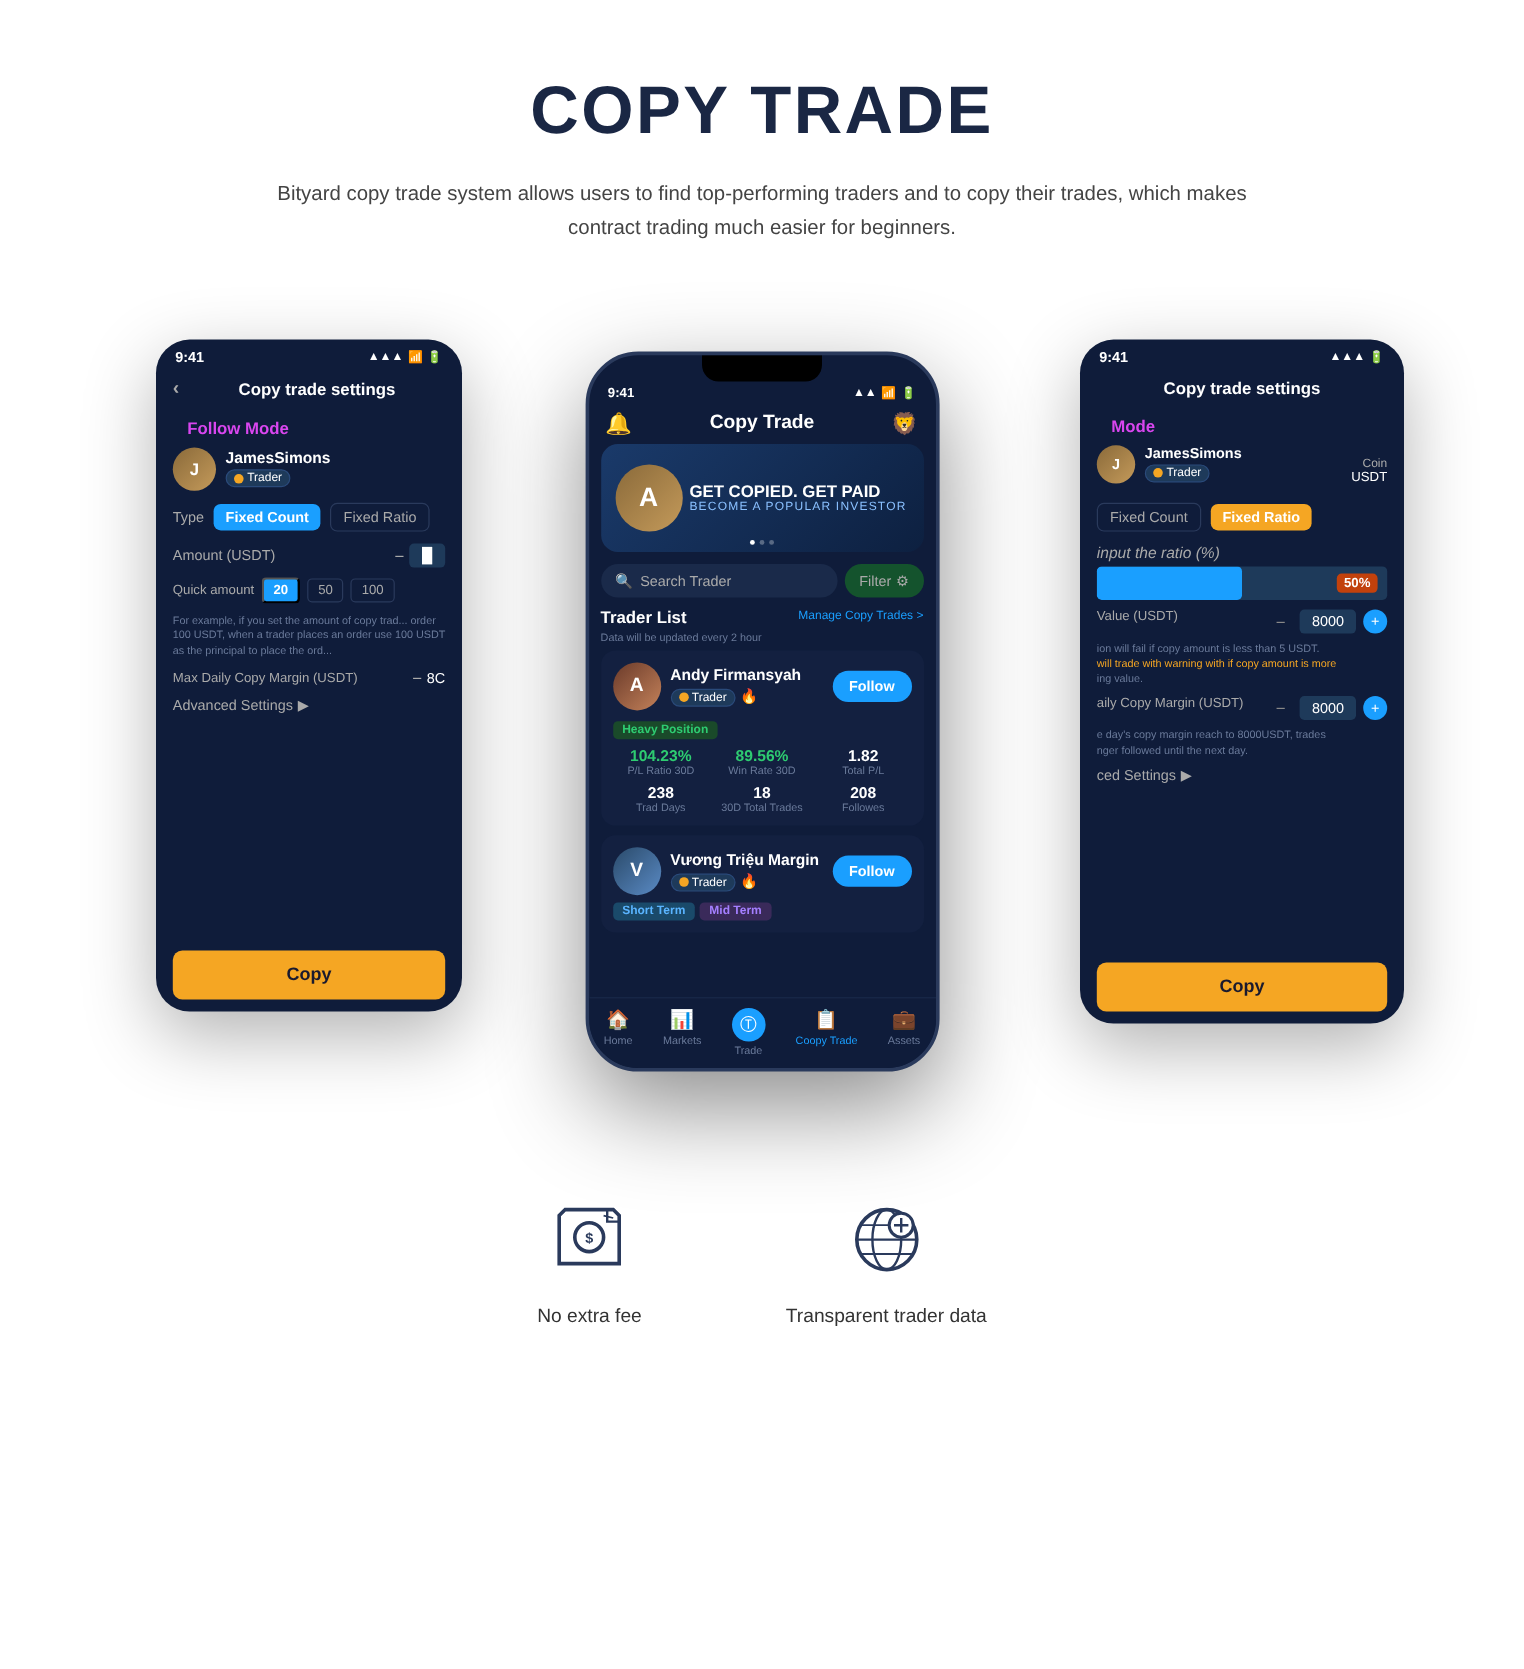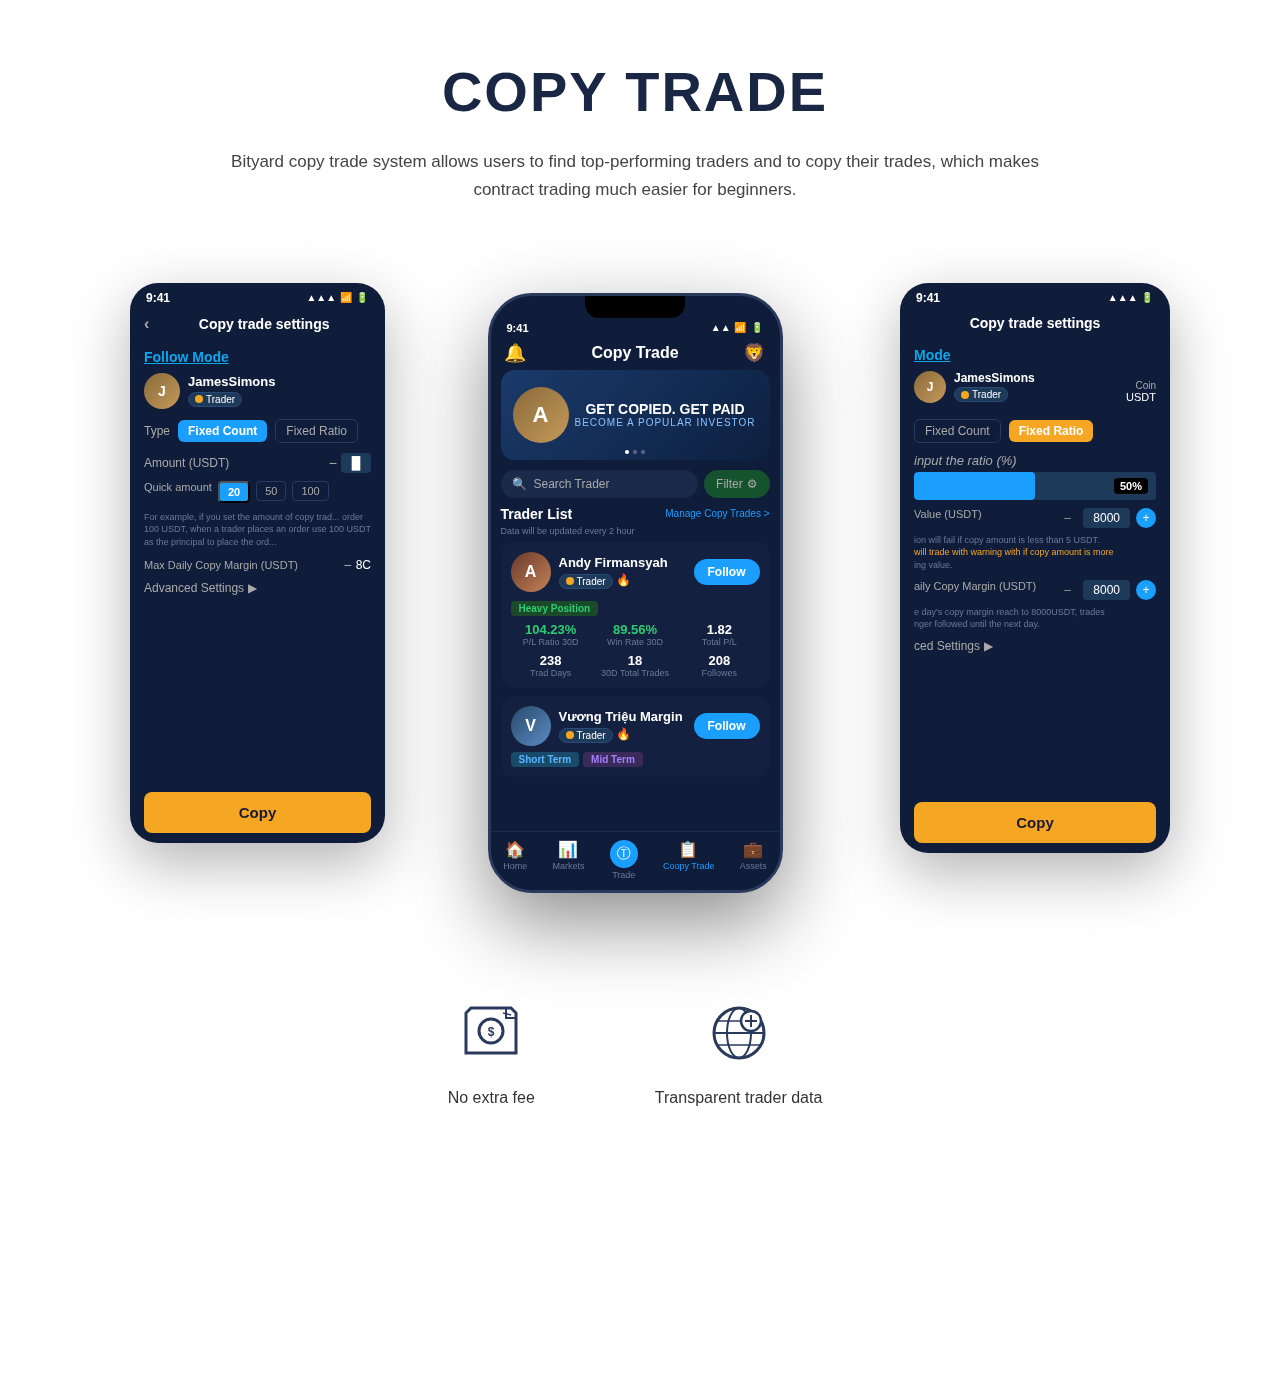--- a/index.html
+++ b/index.html
@@ -110,23 +110,22 @@
     .phone-header .title { flex: 1; text-align: center; font-size: 14px; }
 
     
     .phone-left-content {
       padding: 0 14px;
       color: #fff;
     }
     .section-title-white {
       font-size: 14px;
       font-weight: 700;
-      color: #0ea5e9;
-      margin: 10px 0 8px;
-      text-decoration: underline;
+      color: #d946ef;
+      margin: 10px 12px 8px;
     }
     .trader-row {
       display: flex;
       align-items: center;
       gap: 8px;
       margin-bottom: 10px;
     }
     .trader-avatar {
       width: 36px;
       height: 36px;
@@ -196,21 +195,21 @@
       border-radius: 4px;
       padding: 3px 8px;
       font-size: 12px;
       color: #fff;
       min-width: 30px;
       text-align: center;
     }
 
     .quick-row {
       display: flex;
-      align-items: flex-start;
+      align-items: center;
       gap: 6px;
       margin-bottom: 8px;
     }
     .quick-label { font-size: 11px; color: #aaa; }
     .quick-btn {
       background: #1a9fff;
       color: #fff;
       border-radius: 4px;
       padding: 3px 8px;
       font-size: 11px;
@@ -307,21 +306,21 @@
       display: flex;
       align-items: center;
       justify-content: flex-end;
       padding: 0 16px;
       position: relative;
       overflow: hidden;
     }
     .banner-text {
       position: absolute;
       right: 14px;
-      text-align: center;
+      text-align: left;
     }
     .banner-get { font-size: 14px; font-weight: 800; color: #fff; }
     .banner-become { font-size: 10px; color: #8ac0ff; letter-spacing: 1px; }
     .banner-avatar-area {
       position: absolute;
       left: 12px;
       top: 50%;
       transform: translateY(-50%);
     }
 
@@ -512,21 +511,21 @@
       background: #1a9fff;
       height: 100%;
       width: 50%;
       border-radius: 4px;
     }
     .ratio-badge {
       position: absolute;
       right: 8px;
       top: 50%;
       transform: translateY(-50%);
-      background: #000000;
+      background: #c2410c;
       border-radius: 4px;
       padding: 2px 6px;
       font-size: 11px;
       color: #fff;
       font-weight: 600;
     }
 
     .value-row {
       display: flex;
       justify-content: space-between;

